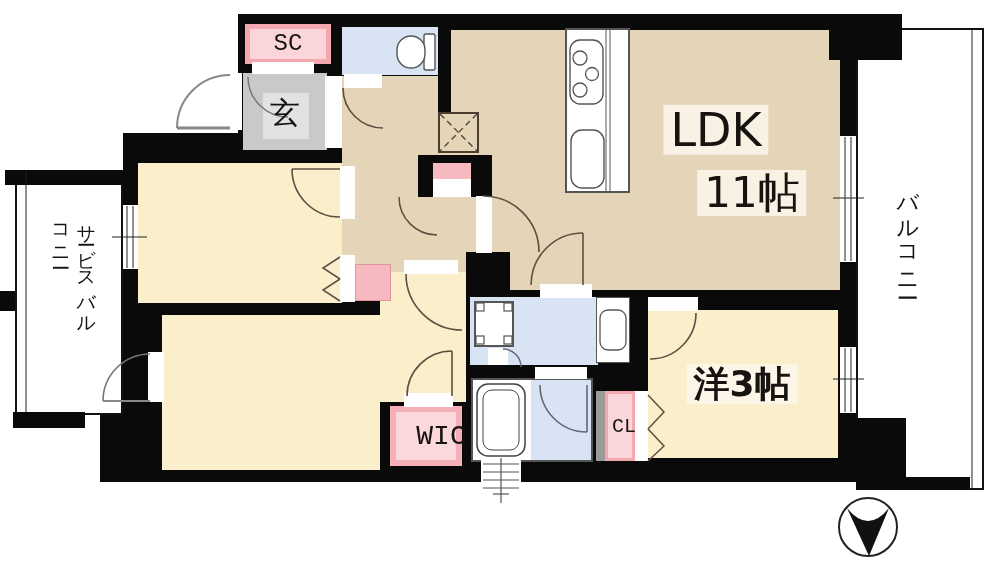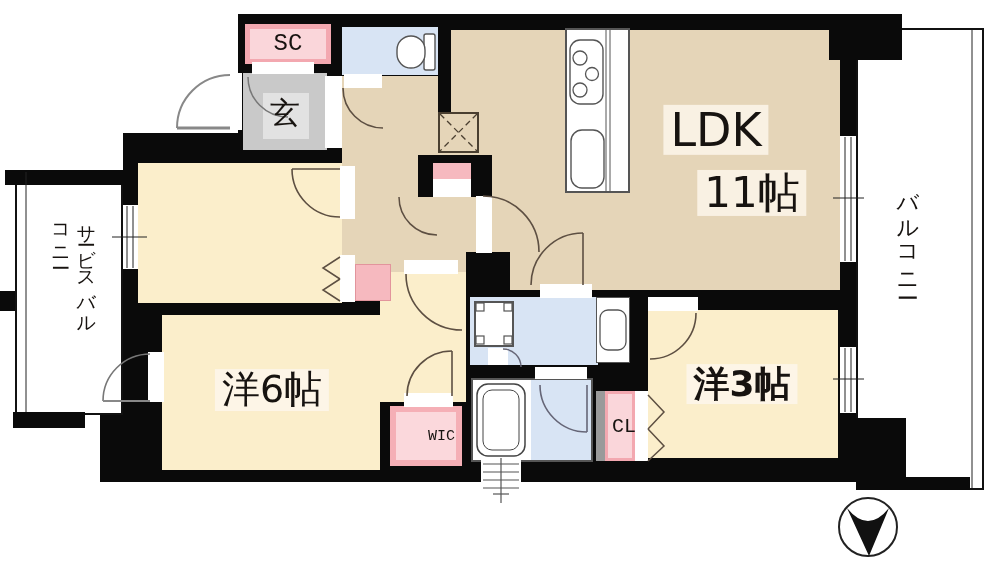--- a/index.html
+++ b/index.html
@@ -195,22 +195,21 @@
       <path d="M847,508 Q868,534 889,508 L869,556 Z" fill="#111"></path>
     </g>
   </svg>
 
   <div class="lbl" style="left:716px;top:130px;font-size:46px;text-align:right;">
     <span>LDK</span>
   </div>
   <div class="lbl" style="left:752px;top:193px;font-size:42px;text-align:center;">
     <span>11帖</span>
   </div>
-  <div class="lbl" style="left:272px;top:390px;font-size:38px;">洋6帖</div>
   <div class="lbl" style="left:742px;top:384px;font-size:36px;font-weight:bold;">洋3帖</div>
   <div class="lbl noBg" style="left:288px;top:44px;font-size:24px;">SC</div>
   <div class="lbl noBg" style="left:285px;top:116px;font-size:30px;">玄</div>
-  <div class="lbl noBg" style="left:426px;top:437px;font-size:15px;padding-left:38px;">WIC</div>
+  <div class="lbl noBg" style="left:426px;top:437px;font-size:28px;padding-left:38px;">WIC</div>
   <div class="lbl noBg cl-stack" style="left:620px;top:427px;font-size:20px;">CL</div>
   <div class="vtext" style="left:893px;top:178px;height:170px;font-size:22px;">バルコニー</div>
   <div class="vtext" style="left:48px;top:212px;height:116px;font-size:19px;letter-spacing:1px;">サービスバルコニー</div>
 
 </div>
 
 </body></html>

